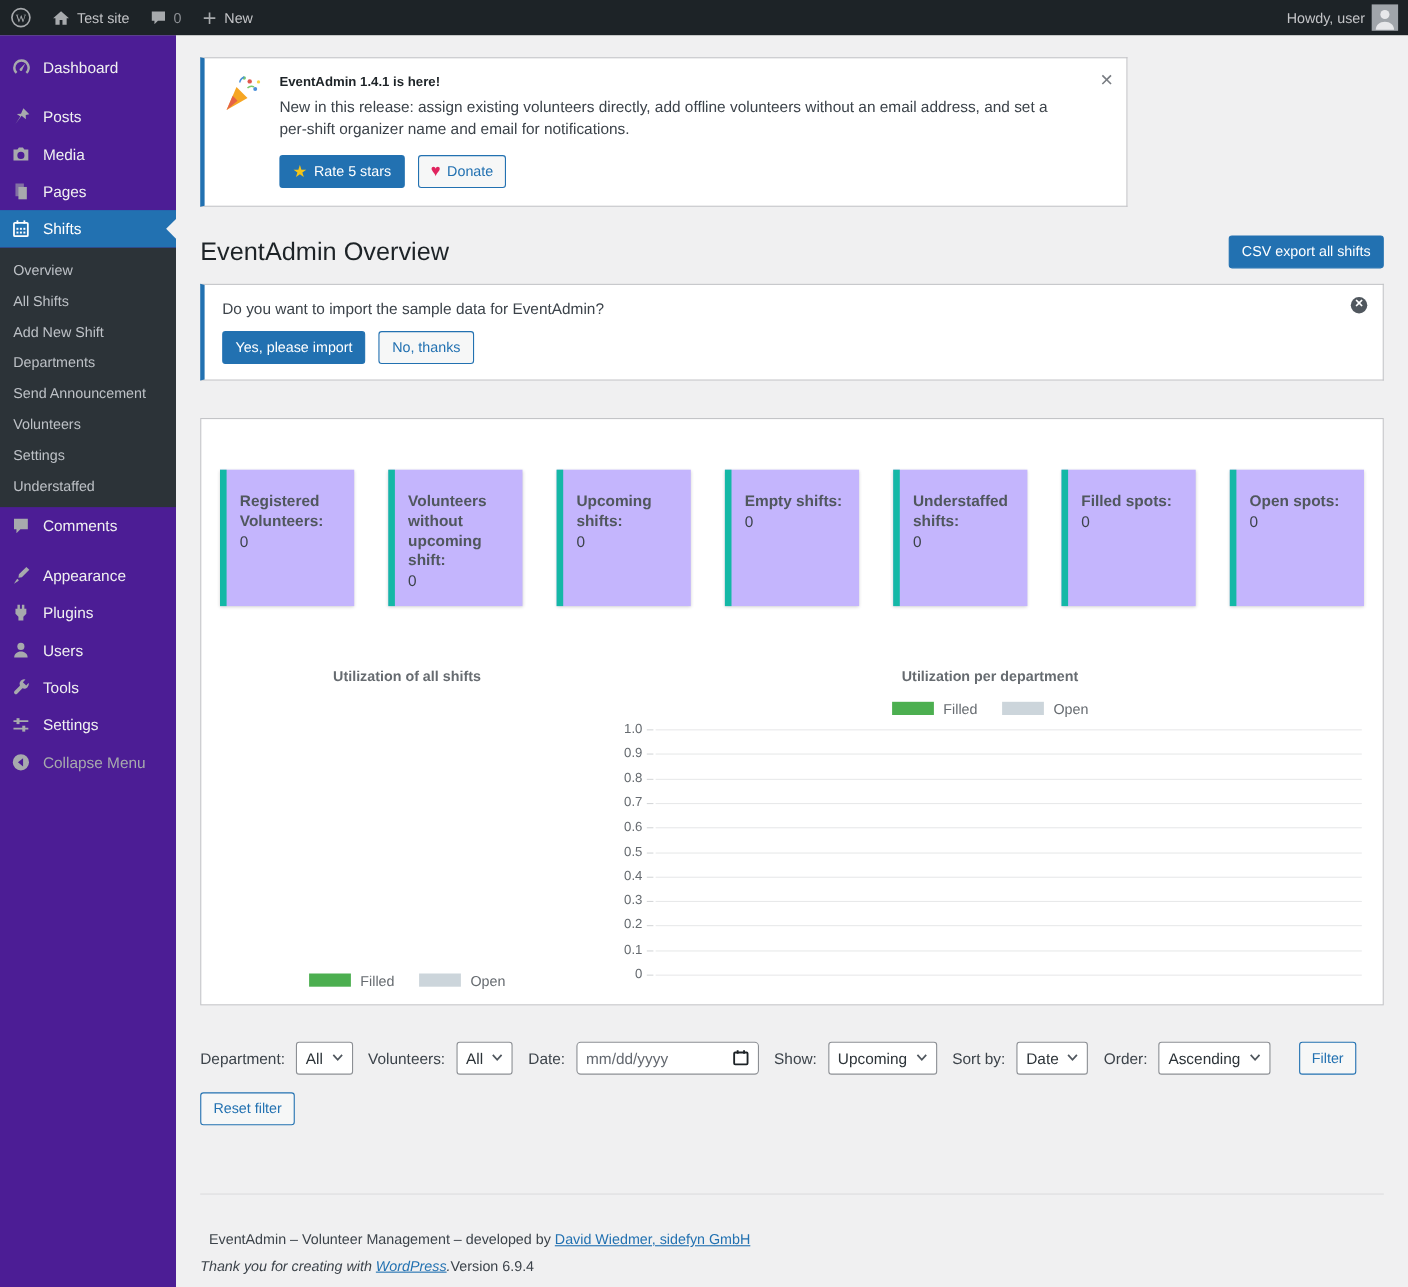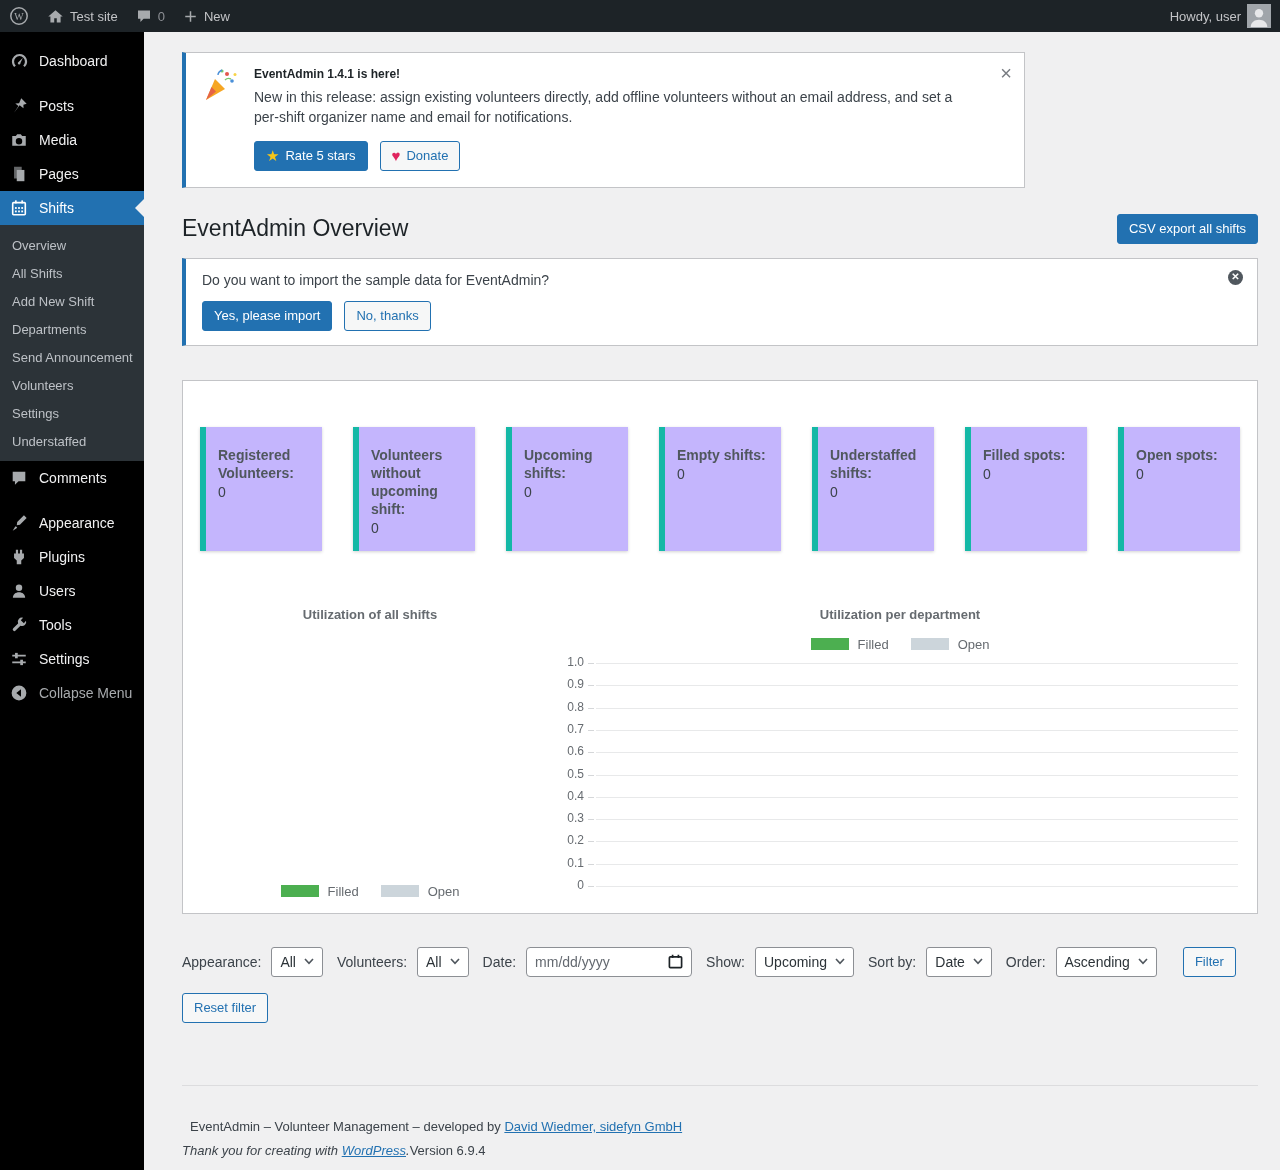--- a/index.html
+++ b/index.html
@@ -17,22 +17,22 @@
     background:#1d2327; color:#c3c4c7;
     display:flex; align-items:center; font-size:13px; z-index:50;
   }
   .ab-item { display:flex; align-items:center; gap:6px; padding:0 9px; height:32px; cursor:pointer; }
   .ab-spacer { flex:1; }
   .ab-icon { display:inline-flex; color:#a7aaad; }
   .ab-count { color:#8c8f94; }
   .ab-avatar { width:24px; height:24px; background:#a0a5aa; display:inline-flex; align-items:flex-end; justify-content:center; overflow:hidden; }
   
   .sidebar {
-    position:absolute; top:32px; left:0; bottom:0; width:144px;
-    background:#000000; padding-top:12px; z-index:40;
+    position:absolute; top:32px; left:0; bottom:0; width:160px;
+    background:#4c1d95; padding-top:12px; z-index:40;
   }
   .menu-item {
     height:34px; display:flex; align-items:center; gap:9px;
     padding-left:8px; color:#f0f0f1; font-size:14px; cursor:pointer; position:relative;
   }
   .menu-item .menu-icon { width:22px; display:inline-flex; justify-content:center; color:#a7aaad; }
   .menu-item.active { background:#2271b1; color:#fff; }
   .menu-item.active .menu-icon { color:#fff; }
   .menu-item.active .menu-arrow {
     position:absolute; right:0; top:50%; margin-top:-9px;
@@ -465,21 +465,21 @@
             <div class="y-grid" style="top: 201px;"></div>
             <div class="y-label" style="top: 215px;">0</div>
             <div class="y-stub" style="top: 223px;"></div>
             <div class="y-grid" style="top: 223px;"></div>
           </div>
       </div>
     </div>
   </div>
 
   <div class="filter-row">
-    <span class="filter-label">Appearance:</span>
+    <span class="filter-label">Department:</span>
     <span class="select-box">
       <span>All</span>
       <span class="chev">
           <svg width="10" height="7" viewBox="0 0 10 7">
             <polyline points="1,1 5,5.4 9,1" fill="none" stroke="#50575e" stroke-width="1.6"></polyline>
           </svg>
         </span>
     </span>
 
     <span class="filter-label">Volunteers:</span>

